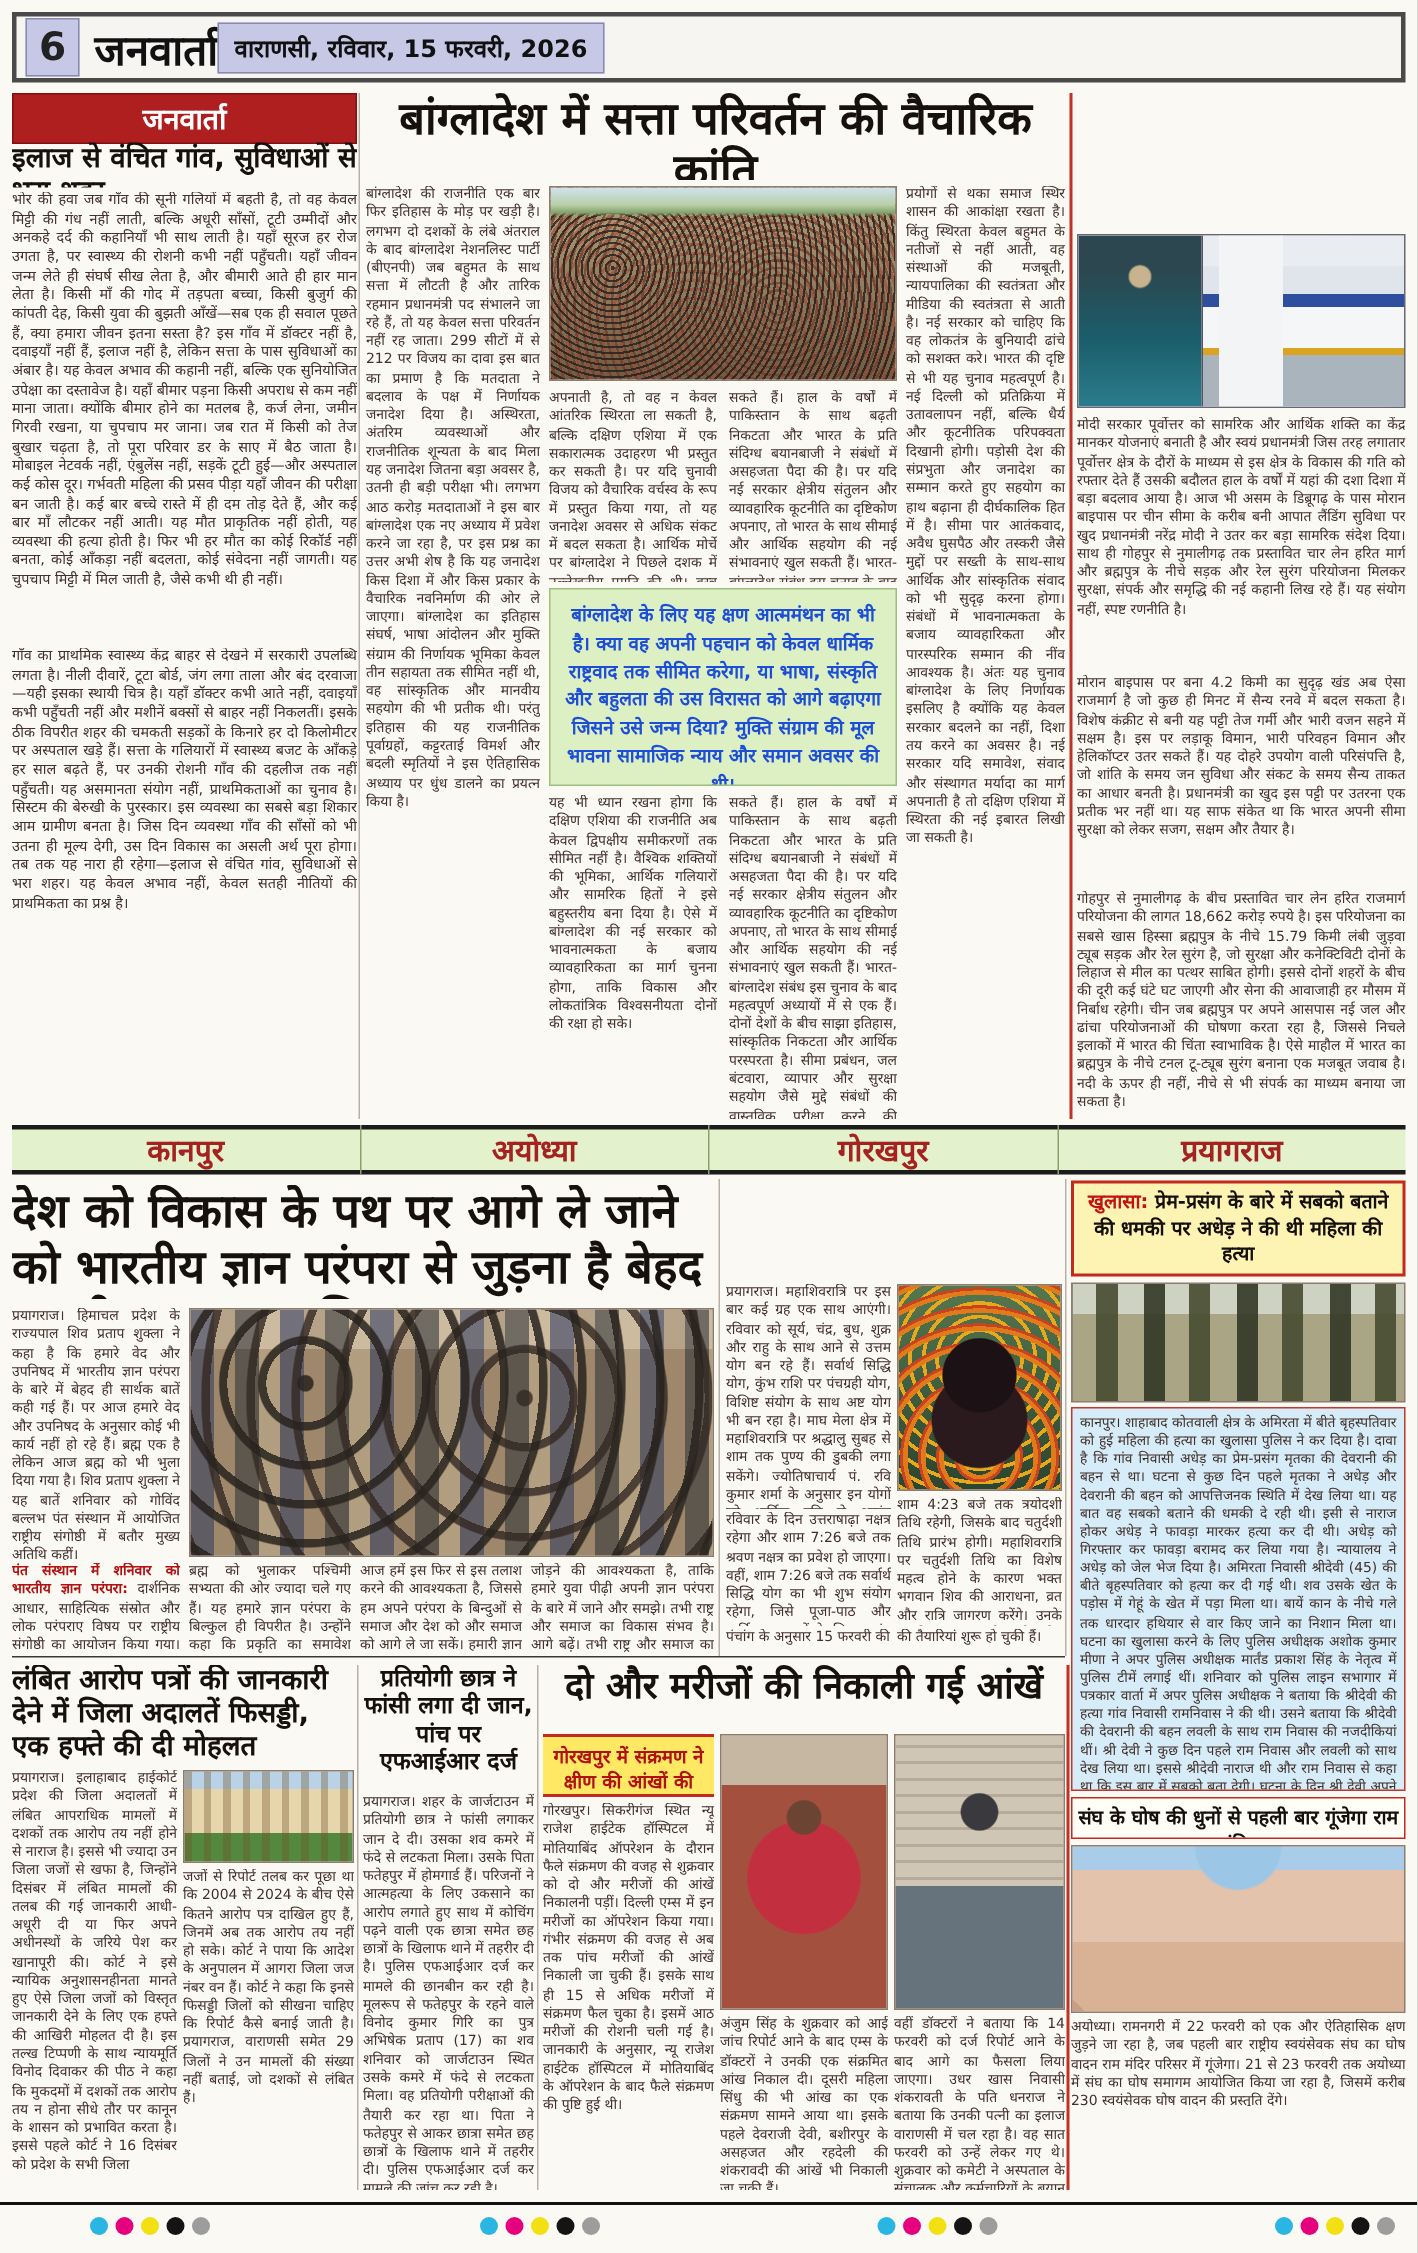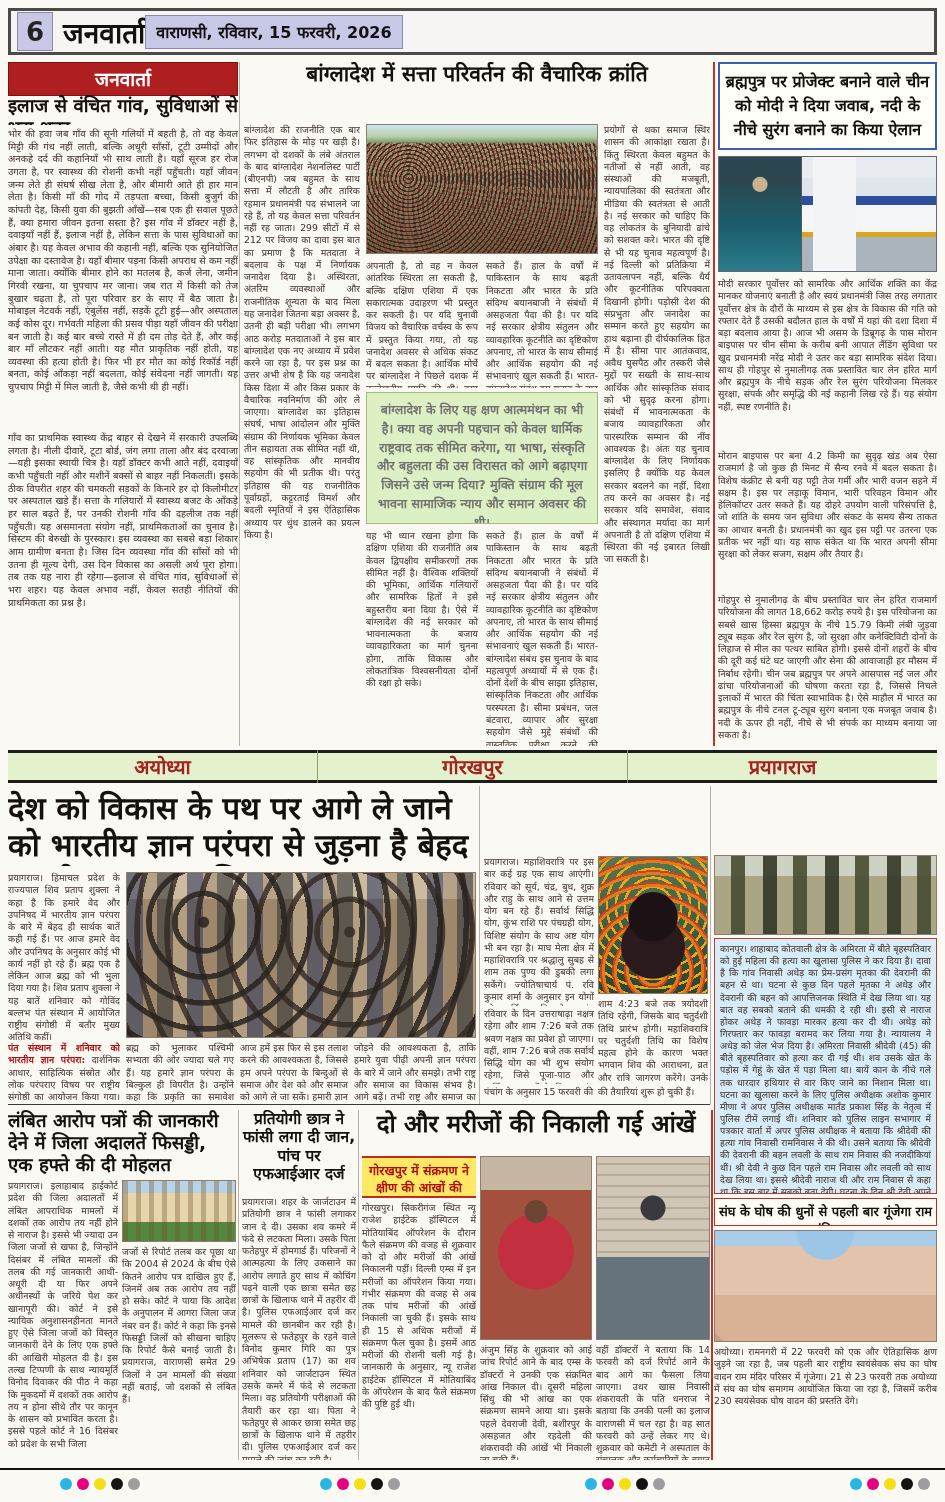--- a/index.html
+++ b/index.html
@@ -19,21 +19,21 @@
             display:flex;align-items:center}
   .pgnum{background:#c7c7e6;border:1px solid #8a8ab0;font-weight:bold;font-size:26px;color:#222;
          width:34px;height:37px;display:flex;align-items:center;justify-content:center;margin:0 10px 0 6px}
   .mast-title{font-size:28px;font-weight:bold;color:#111}
   .section-title{font-size:21px;font-weight:bold;color:#c01414;flex:1;text-align:center}
   .dateline{background:#c7c7e6;border:1px solid #8a8ab0;font-weight:bold;font-size:16px;color:#111;
             padding:5px 10px;margin-right:6px}
 
   .red-bar{background:#b01f1f;color:#fff;font-weight:bold;font-size:19px;text-align:center;
            padding:3px 0;border:1px solid #7d1212}
-  .green-quote{background:#dcf0c4;border:1px solid #9dbf7e;color:#737373;font-weight:bold;
+  .green-quote{background:#dcf0c4;border:1px solid #9dbf7e;color:#1d4ed8;font-weight:bold;
                font-size:12.5px;line-height:1.5;text-align:center;padding:8px 6px;overflow:hidden}
   .city-band{background:#e3f2cc;border-top:3px solid #1c1c1c;border-bottom:3px solid #1c1c1c;
              display:flex;align-items:center}
   .city-cell{flex:1;text-align:center;font-weight:bold;font-size:20px;color:#a42320;
              border-right:1px solid #8aa06e;padding:3px 0}
   .city-cell:last-child{border-right:none}
   .khulasa-head{background:#fdf4b4;border:2px solid #c22a20;padding:4px 6px;font-weight:bold;
                 font-size:13px;line-height:1.35;color:#15100d;text-align:center;overflow:hidden}
   .khulasa-head .kick{color:#c01414}
   .blue-body{background:#d6ecf8;border:1px solid #c0392b;padding:4px 5px}
@@ -103,42 +103,42 @@
     <div class="dateline">वाराणसी, रविवार, 15 फरवरी, 2026</div>
   </div>
 
   <div class="abs red-bar" style="left:8px;top:62px;width:230px">जनवार्ता</div>
   <div class="abs hl" style="left:8px;top:95px;width:230px;height:30px;font-size:18.5px">इलाज से वंचित गांव, सुविधाओं से भरा शहर</div>
   <div class="abs bt" style="left:8px;top:128px;width:230px;height:300px;font-size:9.6px">भोर की हवा जब गाँव की सूनी गलियों में बहती है, तो वह केवल मिट्टी की गंध नहीं लाती, बल्कि अधूरी साँसों, टूटी उम्मीदों और अनकहे दर्द की कहानियाँ भी साथ लाती है। यहाँ सूरज हर रोज उगता है, पर स्वास्थ्य की रोशनी कभी नहीं पहुँचती। यहाँ जीवन जन्म लेते ही संघर्ष सीख लेता है, और बीमारी आते ही हार मान लेता है। किसी माँ की गोद में तड़पता बच्चा, किसी बुजुर्ग की कांपती देह, किसी युवा की बुझती आँखें—सब एक ही सवाल पूछते हैं, क्या हमारा जीवन इतना सस्ता है? इस गाँव में डॉक्टर नहीं है, दवाइयाँ नहीं हैं, इलाज नहीं है, लेकिन सत्ता के पास सुविधाओं का अंबार है। यह केवल अभाव की कहानी नहीं, बल्कि एक सुनियोजित उपेक्षा का दस्तावेज है। यहाँ बीमार पड़ना किसी अपराध से कम नहीं माना जाता। क्योंकि बीमार होने का मतलब है, कर्ज लेना, जमीन गिरवी रखना, या चुपचाप मर जाना। जब रात में किसी को तेज बुखार चढ़ता है, तो पूरा परिवार डर के साए में बैठ जाता है। मोबाइल नेटवर्क नहीं, एंबुलेंस नहीं, सड़कें टूटी हुई—और अस्पताल कई कोस दूर। गर्भवती महिला की प्रसव पीड़ा यहाँ जीवन की परीक्षा बन जाती है। कई बार बच्चे रास्ते में ही दम तोड़ देते हैं, और कई बार माँ लौटकर नहीं आती। यह मौत प्राकृतिक नहीं होती, यह व्यवस्था की हत्या होती है। फिर भी हर मौत का कोई रिकॉर्ड नहीं बनता, कोई आँकड़ा नहीं बदलता, कोई संवेदना नहीं जागती। यह चुपचाप मिट्टी में मिल जाती है, जैसे कभी थी ही नहीं।</div>
   <div class="abs bt" style="left:8px;top:432px;width:230px;height:314px;font-size:9.6px">गाँव का प्राथमिक स्वास्थ्य केंद्र बाहर से देखने में सरकारी उपलब्धि लगता है। नीली दीवारें, टूटा बोर्ड, जंग लगा ताला और बंद दरवाजा—यही इसका स्थायी चित्र है। यहाँ डॉक्टर कभी आते नहीं, दवाइयाँ कभी पहुँचती नहीं और मशीनें बक्सों से बाहर नहीं निकलतीं। इसके ठीक विपरीत शहर की चमकती सड़कों के किनारे हर दो किलोमीटर पर अस्पताल खड़े हैं। सत्ता के गलियारों में स्वास्थ्य बजट के आँकड़े हर साल बढ़ते हैं, पर उनकी रोशनी गाँव की दहलीज तक नहीं पहुँचती। यह असमानता संयोग नहीं, प्राथमिकताओं का चुनाव है। सिस्टम की बेरुखी के पुरस्कार। इस व्यवस्था का सबसे बड़ा शिकार आम ग्रामीण बनता है। जिस दिन व्यवस्था गाँव की साँसों को भी उतना ही मूल्य देगी, उस दिन विकास का असली अर्थ पूरा होगा। तब तक यह नारा ही रहेगा—इलाज से वंचित गांव, सुविधाओं से भरा शहर। यह केवल अभाव नहीं, केवल सतही नीतियों की प्राथमिकता का प्रश्न है।</div>
 
   <div class="abs rule-v" style="left:239px;top:62px;height:684px"></div>
 
-  <div class="abs hl center" style="left:244px;top:62px;width:466px;height:58px;font-size:21px">बांग्लादेश में सत्ता परिवर्तन की वैचारिक क्रांति</div>
+  <div class="abs hl center" style="left:244px;top:62px;width:466px;height:58px;font-size:30px">बांग्लादेश में सत्ता परिवर्तन की वैचारिक क्रांति</div>
   <div class="abs bt" style="left:244px;top:124px;width:116px;height:622px">बांग्लादेश की राजनीति एक बार फिर इतिहास के मोड़ पर खड़ी है। लगभग दो दशकों के लंबे अंतराल के बाद बांग्लादेश नेशनलिस्ट पार्टी (बीएनपी) जब बहुमत के साथ सत्ता में लौटती है और तारिक रहमान प्रधानमंत्री पद संभालने जा रहे हैं, तो यह केवल सत्ता परिवर्तन नहीं रह जाता। 299 सीटों में से 212 पर विजय का दावा इस बात का प्रमाण है कि मतदाता ने बदलाव के पक्ष में निर्णायक जनादेश दिया है। अस्थिरता, अंतरिम व्यवस्थाओं और राजनीतिक शून्यता के बाद मिला यह जनादेश जितना बड़ा अवसर है, उतनी ही बड़ी परीक्षा भी। लगभग आठ करोड़ मतदाताओं ने इस बार बांग्लादेश एक नए अध्याय में प्रवेश करने जा रहा है, पर इस प्रश्न का उत्तर अभी शेष है कि यह जनादेश किस दिशा में और किस प्रकार के वैचारिक नवनिर्माण की ओर ले जाएगा। बांग्लादेश का इतिहास संघर्ष, भाषा आंदोलन और मुक्ति संग्राम की निर्णायक भूमिका केवल तीन सहायता तक सीमित नहीं थी, वह सांस्कृतिक और मानवीय सहयोग की भी प्रतीक थी। परंतु इतिहास की यह राजनीतिक पूर्वाग्रहों, कट्टरताई विमर्श और बदली स्मृतियों ने इस ऐतिहासिक अध्याय पर धुंध डालने का प्रयत्न किया है।</div>
   <div class="abs photo crowd-photo" style="left:366px;top:124px;width:232px;height:130px"></div>
   <div class="abs bt" style="left:366px;top:260px;width:112px;height:128px">अपनाती है, तो वह न केवल आंतरिक स्थिरता ला सकती है, बल्कि दक्षिण एशिया में एक सकारात्मक उदाहरण भी प्रस्तुत कर सकती है। पर यदि चुनावी विजय को वैचारिक वर्चस्व के रूप में प्रस्तुत किया गया, तो यह जनादेश अवसर से अधिक संकट में बदल सकता है। आर्थिक मोर्चे पर बांग्लादेश ने पिछले दशक में उल्लेखनीय प्रगति की थी। वस्त्र उद्योग, निर्यात वृद्धि और श्रमशक्ति की भागीदारी ने विकास की मिसाल कायम की। किंतु राजनीतिक अस्थिरता और सैनिक अभिजात्य ने निवेशकों के विश्वास को झटका दिया। अब नई सरकार के लिए यह अनिवार्य है कि वह अर्थव्यवस्था, रोजगार और युवाओं की आकांक्षाओं को प्राथमिकता दे।</div>
   <div class="abs bt" style="left:486px;top:260px;width:112px;height:128px">सकते हैं। हाल के वर्षों में पाकिस्तान के साथ बढ़ती निकटता और भारत के प्रति संदिग्ध बयानबाजी ने संबंधों में असहजता पैदा की है। पर यदि नई सरकार क्षेत्रीय संतुलन और व्यावहारिक कूटनीति का दृष्टिकोण अपनाए, तो भारत के साथ सीमाई और आर्थिक सहयोग की नई संभावनाएं खुल सकती हैं। भारत-बांग्लादेश संबंध इस चुनाव के बाद महत्वपूर्ण अध्यायों में से एक हैं। दोनों देशों के बीच साझा इतिहास, सांस्कृतिक निकटता और आर्थिक परस्परता है। सीमा प्रबंधन, जल बंटवारा, व्यापार और सुरक्षा सहयोग जैसे मुद्दे संबंधों की वास्तविक परीक्षा करने की आवश्यकता है।</div>
   <div class="abs green-quote" style="left:366px;top:392px;width:232px;height:132px">बांग्लादेश के लिए यह क्षण आत्ममंथन का भी है। क्या वह अपनी पहचान को केवल धार्मिक राष्ट्रवाद तक सीमित करेगा, या भाषा, संस्कृति और बहुलता की उस विरासत को आगे बढ़ाएगा जिसने उसे जन्म दिया? मुक्ति संग्राम की मूल भावना सामाजिक न्याय और समान अवसर की थी।</div>
   <div class="abs bt" style="left:366px;top:530px;width:112px;height:216px">यह भी ध्यान रखना होगा कि दक्षिण एशिया की राजनीति अब केवल द्विपक्षीय समीकरणों तक सीमित नहीं है। वैश्विक शक्तियों की भूमिका, आर्थिक गलियारों और सामरिक हितों ने इसे बहुस्तरीय बना दिया है। ऐसे में बांग्लादेश की नई सरकार को भावनात्मकता के बजाय व्यावहारिकता का मार्ग चुनना होगा, ताकि विकास और लोकतांत्रिक विश्वसनीयता दोनों की रक्षा हो सके।</div>
   <div class="abs bt" style="left:486px;top:530px;width:112px;height:216px">सकते हैं। हाल के वर्षों में पाकिस्तान के साथ बढ़ती निकटता और भारत के प्रति संदिग्ध बयानबाजी ने संबंधों में असहजता पैदा की है। पर यदि नई सरकार क्षेत्रीय संतुलन और व्यावहारिक कूटनीति का दृष्टिकोण अपनाए, तो भारत के साथ सीमाई और आर्थिक सहयोग की नई संभावनाएं खुल सकती हैं। भारत-बांग्लादेश संबंध इस चुनाव के बाद महत्वपूर्ण अध्यायों में से एक हैं। दोनों देशों के बीच साझा इतिहास, सांस्कृतिक निकटता और आर्थिक परस्परता है। सीमा प्रबंधन, जल बंटवारा, व्यापार और सुरक्षा सहयोग जैसे मुद्दे संबंधों की वास्तविक परीक्षा करने की आवश्यकता है।</div>
   <div class="abs bt" style="left:604px;top:124px;width:106px;height:622px">प्रयोगों से थका समाज स्थिर शासन की आकांक्षा रखता है। किंतु स्थिरता केवल बहुमत के नतीजों से नहीं आती, वह संस्थाओं की मजबूती, न्यायपालिका की स्वतंत्रता और मीडिया की स्वतंत्रता से आती है। नई सरकार को चाहिए कि वह लोकतंत्र के बुनियादी ढांचे को सशक्त करे। भारत की दृष्टि से भी यह चुनाव महत्वपूर्ण है। नई दिल्ली को प्रतिक्रिया में उतावलापन नहीं, बल्कि धैर्य और कूटनीतिक परिपक्वता दिखानी होगी। पड़ोसी देश की संप्रभुता और जनादेश का सम्मान करते हुए सहयोग का हाथ बढ़ाना ही दीर्घकालिक हित में है। सीमा पार आतंकवाद, अवैध घुसपैठ और तस्करी जैसे मुद्दों पर सख्ती के साथ-साथ आर्थिक और सांस्कृतिक संवाद को भी सुदृढ़ करना होगा। संबंधों में भावनात्मकता के बजाय व्यावहारिकता और पारस्परिक सम्मान की नींव आवश्यक है। अंतः यह चुनाव बांग्लादेश के लिए निर्णायक इसलिए है क्योंकि यह केवल सरकार बदलने का नहीं, दिशा तय करने का अवसर है। नई सरकार यदि समावेश, संवाद और संस्थागत मर्यादा का मार्ग अपनाती है तो दक्षिण एशिया में स्थिरता की नई इबारत लिखी जा सकती है।</div>
 
   <div class="abs rule-v-red" style="left:713px;top:62px;height:684px"></div>
 
-  <div class="abs hl center" style="left:718px;top:62px;width:219px;height:88px;font-size:16px;border:2px solid #3a5fae;background:#fffef8;padding:6px 4px;line-height:1.5">ब्रह्मपुत्र पर प्रोजेक्ट बनाने वाले चीन को मोदी ने दिया जवाब, नदी के नीचे सुरंग बनाने का किया ऐलान</div>
   <div class="abs photo" style="left:718px;top:156px;width:219px;height:116px;display:flex;border:1px solid #667">
     <div class="modi-half" style="width:38%;height:100%"></div>
     <div class="train-half" style="width:62%;height:100%;border-left:1px solid #556"></div>
   </div>
   <div class="abs bt" style="left:718px;top:278px;width:219px;height:170px">मोदी सरकार पूर्वोत्तर को सामरिक और आर्थिक शक्ति का केंद्र मानकर योजनाएं बनाती है और स्वयं प्रधानमंत्री जिस तरह लगातार पूर्वोत्तर क्षेत्र के दौरों के माध्यम से इस क्षेत्र के विकास की गति को रफ्तार देते हैं उसकी बदौलत हाल के वर्षों में यहां की दशा दिशा में बड़ा बदलाव आया है। आज भी असम के डिब्रूगढ़ के पास मोरान बाइपास पर चीन सीमा के करीब बनी आपात लैंडिंग सुविधा पर खुद प्रधानमंत्री नरेंद्र मोदी ने उतर कर बड़ा सामरिक संदेश दिया। साथ ही गोहपुर से नुमालीगढ़ तक प्रस्तावित चार लेन हरित मार्ग और ब्रह्मपुत्र के नीचे सड़क और रेल सुरंग परियोजना मिलकर सुरक्षा, संपर्क और समृद्धि की नई कहानी लिख रहे हैं। यह संयोग नहीं, स्पष्ट रणनीति है।</div>
   <div class="abs bt" style="left:718px;top:450px;width:219px;height:142px">मोरान बाइपास पर बना 4.2 किमी का सुदृढ़ खंड अब ऐसा राजमार्ग है जो कुछ ही मिनट में सैन्य रनवे में बदल सकता है। विशेष कंक्रीट से बनी यह पट्टी तेज गर्मी और भारी वजन सहने में सक्षम है। इस पर लड़ाकू विमान, भारी परिवहन विमान और हेलिकॉप्टर उतर सकते हैं। यह दोहरे उपयोग वाली परिसंपत्ति है, जो शांति के समय जन सुविधा और संकट के समय सैन्य ताकत का आधार बनती है। प्रधानमंत्री का खुद इस पट्टी पर उतरना एक प्रतीक भर नहीं था। यह साफ संकेत था कि भारत अपनी सीमा सुरक्षा को लेकर सजग, सक्षम और तैयार है।</div>
   <div class="abs bt" style="left:718px;top:594px;width:219px;height:152px">गोहपुर से नुमालीगढ़ के बीच प्रस्तावित चार लेन हरित राजमार्ग परियोजना की लागत 18,662 करोड़ रुपये है। इस परियोजना का सबसे खास हिस्सा ब्रह्मपुत्र के नीचे 15.79 किमी लंबी जुड़वा ट्यूब सड़क और रेल सुरंग है, जो सुरक्षा और कनेक्टिविटी दोनों के लिहाज से मील का पत्थर साबित होगी। इससे दोनों शहरों के बीच की दूरी कई घंटे घट जाएगी और सेना की आवाजाही हर मौसम में निर्बाध रहेगी। चीन जब ब्रह्मपुत्र पर अपने आसपास नई जल और ढांचा परियोजनाओं की घोषणा करता रहा है, जिससे निचले इलाकों में भारत की चिंता स्वाभाविक है। ऐसे माहौल में भारत का ब्रह्मपुत्र के नीचे टनल टू-ट्यूब सुरंग बनाना एक मजबूत जवाब है। नदी के ऊपर ही नहीं, नीचे से भी संपर्क का माध्यम बनाया जा सकता है।</div>
 
   <div class="abs city-band" style="left:8px;top:750px;width:929px;height:33px">
+    <div class="city-cell">कानपुर</div>
     <div class="city-cell">अयोध्या</div>
     <div class="city-cell">गोरखपुर</div>
     <div class="city-cell">प्रयागराज</div>
   </div>
 
   <div class="abs hl" style="left:8px;top:790px;width:468px;height:76px;font-size:31px">देश को विकास के पथ पर आगे ले जाने को भारतीय ज्ञान परंपरा से जुड़ना है बेहद जरूरी: राज्यपाल शिव प्रसाद</div>
   <div class="abs bt" style="left:8px;top:872px;width:112px;height:168px">प्रयागराज। हिमाचल प्रदेश के राज्यपाल शिव प्रताप शुक्ला ने कहा है कि हमारे वेद और उपनिषद में भारतीय ज्ञान परंपरा के बारे में बेहद ही सार्थक बातें कही गई हैं। पर आज हमारे वेद और उपनिषद के अनुसार कोई भी कार्य नहीं हो रहे हैं। ब्रह्म एक है लेकिन आज ब्रह्म को भी भुला दिया गया है। शिव प्रताप शुक्ला ने यह बातें शनिवार को गोविंद बल्लभ पंत संस्थान में आयोजित राष्ट्रीय संगोष्ठी में बतौर मुख्य अतिथि कहीं।</div>
   <div class="abs bt" style="left:8px;top:1042px;width:112px;height:60px" style2="">
     <span style="color:#b01212;font-weight:bold">पंत संस्थान में शनिवार को भारतीय ज्ञान परंपरा:</span>
     <span>दार्शनिक आधार, साहित्यिक संस्रोत और लोक परंपराए विषय पर राष्ट्रीय संगोष्ठी का आयोजन किया गया। संगोष्ठी में भारतीय बौद्धिक विरासत के बहुल, संवादात्मक और जीवंत आयामों पर भी बात की गई। राज्यपाल ने आगे कहा कि हम लोगों</span>
@@ -152,20 +152,24 @@
 
   <div class="abs bt" style="left:484px;top:856px;width:110px;height:150px">प्रयागराज। महाशिवरात्रि पर इस बार कई ग्रह एक साथ आएंगी। रविवार को सूर्य, चंद्र, बुध, शुक्र और राहु के साथ आने से उत्तम योग बन रहे हैं। सर्वार्थ सिद्धि योग, कुंभ राशि पर पंचग्रही योग, विशिष्ट संयोग के साथ अष्ट योग भी बन रहा है। माघ मेला क्षेत्र में महाशिवरात्रि पर श्रद्धालु सुबह से शाम तक पुण्य की डुबकी लगा सकेंगे। ज्योतिषाचार्य पं. रवि कुमार शर्मा के अनुसार इन योगों को धार्मिक दृष्टि से अत्यंत प्रभावशाली माना जा रहा है।</div>
   <div class="abs bt" style="left:484px;top:1008px;width:110px;height:76px">रविवार के दिन उत्तराषाढ़ा नक्षत्र रहेगा और शाम 7:26 बजे तक श्रवण नक्षत्र का प्रवेश हो जाएगा। वहीं, शाम 7:26 बजे तक सर्वार्थ सिद्धि योग का भी शुभ संयोग रहेगा, जिसे पूजा-पाठ और धार्मिक अनुष्ठानों के लिए अत्यंत फलदायी माना जाता है। इस दिन बैजनाथ जयंती भी मनाई जाएगी, जिससे इसका धार्मिक महत्व और बढ़ जाता है।</div>
   <div class="abs bt" style="left:484px;top:1086px;width:110px;height:16px">पंचांग के अनुसार 15 फरवरी की</div>
   <div class="abs photo shivling-photo" style="left:598px;top:856px;width:110px;height:138px"></div>
   <div class="abs bt" style="left:598px;top:998px;width:110px;height:86px">शाम 4:23 बजे तक त्रयोदशी तिथि रहेगी, जिसके बाद चतुर्दशी तिथि प्रारंभ होगी। महाशिवरात्रि पर चतुर्दशी तिथि का विशेष महत्व होने के कारण भक्त भगवान शिव की आराधना, व्रत और रात्रि जागरण करेंगे। उनके मुताबिक इस बार के दुर्लभ योग शिवभक्तों के लिए आध्यात्मिक उन्नति और सकारात्मक ऊर्जा प्रदान करने वाले होंगे। मंदिरों में विशेष पूजा-अर्चना, अभिषेक और भजन-कीर्तन</div>
   <div class="abs bt" style="left:598px;top:1086px;width:110px;height:16px">की तैयारियां शुरू हो चुकी हैं।</div>
 
   <div class="abs rule-v" style="left:710px;top:786px;height:318px"></div>
 
+  <div class="abs khulasa-head" style="left:714px;top:787px;width:223px;height:64px">
+    <span class="kick">खुलासा:</span>
+    <span>प्रेम-प्रसंग के बारे में सबको बताने की धमकी पर अधेड़ ने की थी महिला की हत्या</span>
+  </div>
   <div class="abs photo police-photo" style="left:714px;top:855px;width:223px;height:80px"></div>
   <div class="abs bt blue-body" style="left:714px;top:938px;width:223px;height:256px;font-size:9.2px">कानपुर। शाहाबाद कोतवाली क्षेत्र के अमिरता में बीते बृहस्पतिवार को हुई महिला की हत्या का खुलासा पुलिस ने कर दिया है। दावा है कि गांव निवासी अधेड़ का प्रेम-प्रसंग मृतका की देवरानी की बहन से था। घटना से कुछ दिन पहले मृतका ने अधेड़ और देवरानी की बहन को आपत्तिजनक स्थिति में देख लिया था। यह बात वह सबको बताने की धमकी दे रही थी। इसी से नाराज होकर अधेड़ ने फावड़ा मारकर हत्या कर दी थी। अधेड़ को गिरफ्तार कर फावड़ा बरामद कर लिया गया है। न्यायालय ने अधेड़ को जेल भेज दिया है। अमिरता निवासी श्रीदेवी (45) की बीते बृहस्पतिवार को हत्या कर दी गई थी। शव उसके खेत के पड़ोस में गेहूं के खेत में पड़ा मिला था। बायें कान के नीचे गले तक धारदार हथियार से वार किए जाने का निशान मिला था। घटना का खुलासा करने के लिए पुलिस अधीक्षक अशोक कुमार मीणा ने अपर पुलिस अधीक्षक मार्तंड प्रकाश सिंह के नेतृत्व में पुलिस टीमें लगाई थीं। शनिवार को पुलिस लाइन सभागार में पत्रकार वार्ता में अपर पुलिस अधीक्षक ने बताया कि श्रीदेवी की हत्या गांव निवासी रामनिवास ने की थी। उसने बताया कि श्रीदेवी की देवरानी की बहन लवली के साथ राम निवास की नजदीकियां थीं। श्री देवी ने कुछ दिन पहले राम निवास और लवली को साथ देख लिया था। इससे श्रीदेवी नाराज थी और राम निवास से कहा था कि इस बार में सबको बता देगी। घटना के दिन श्री देवी अपने खेत में प्याज लगा रही थी। इससे कुछ ही कदम की दूरी पर राम निवास अपने खेत में काम कर रहा था। इस दौरान भी श्रीदेवी ने लवली से नजदीकी की बात सबको बताने की धमकी दी तो गुस्से में राम निवास ने फावड़े से श्रीदेवी पर तीन वार कर दिए। इसके बाद शव घसीटकर गेहूं के खेत में डाल दिया। अपर पुलिस अधीक्षक ने बताया कि घटना में इस्तेमाल फावड़ा भी बरामद कर लिया गया है।</div>
 
   <div class="abs rule-h" style="left:8px;top:1104px;width:702px"></div>
 
   <div class="abs hl" style="left:8px;top:1110px;width:228px;height:64px;font-size:18.5px">लंबित आरोप पत्रों की जानकारी देने में जिला अदालतें फिसड्डी, एक हफ्ते की दी मोहलत</div>
   <div class="abs bt" style="left:8px;top:1180px;width:110px;height:280px">प्रयागराज। इलाहाबाद हाईकोर्ट प्रदेश की जिला अदालतों में लंबित आपराधिक मामलों में दशकों तक आरोप तय नहीं होने से नाराज है। इससे भी ज्यादा उन जिला जजों से खफा है, जिन्होंने दिसंबर में लंबित मामलों की तलब की गई जानकारी आधी-अधूरी दी या फिर अपने अधीनस्थों के जरिये पेश कर खानापूरी की। कोर्ट ने इसे न्यायिक अनुशासनहीनता मानते हुए ऐसे जिला जजों को विस्तृत जानकारी देने के लिए एक हफ्ते की आखिरी मोहलत दी है। इस तल्ख टिप्पणी के साथ न्यायमूर्ति विनोद दिवाकर की पीठ ने कहा कि मुकदमों में दशकों तक आरोप तय न होना सीधे तौर पर कानून के शासन को प्रभावित करता है। इससे पहले कोर्ट ने 16 दिसंबर को प्रदेश के सभी जिला</div>
   <div class="abs photo court-photo" style="left:122px;top:1180px;width:114px;height:62px"></div>
   <div class="abs bt" style="left:122px;top:1246px;width:114px;height:214px">जजों से रिपोर्ट तलब कर पूछा था कि 2004 से 2024 के बीच ऐसे कितने आरोप पत्र दाखिल हुए हैं, जिनमें अब तक आरोप तय नहीं हो सके। कोर्ट ने पाया कि आदेश के अनुपालन में आगरा जिला जज नंबर वन हैं। कोर्ट ने कहा कि इनसे फिसड्डी जिलों को सीखना चाहिए कि रिपोर्ट कैसे बनाई जाती है। प्रयागराज, वाराणसी समेत 29 जिलों ने उन मामलों की संख्या नहीं बताई, जो दशकों से लंबित हैं।</div>
 

